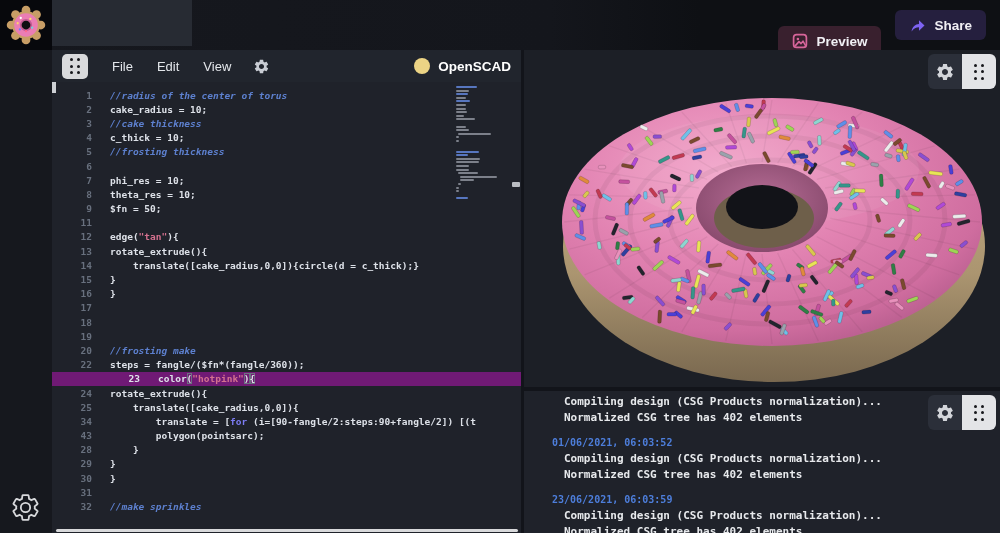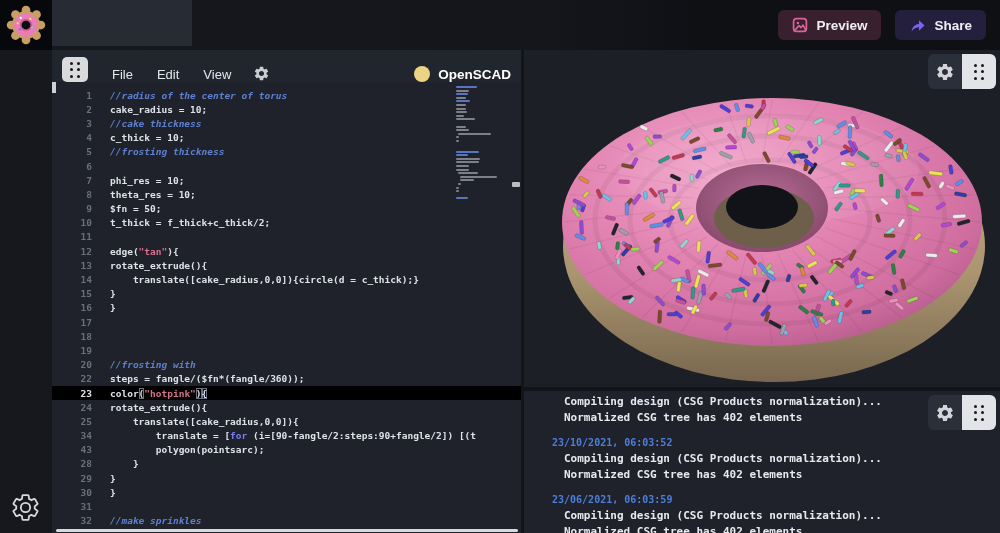--- a/index.html
+++ b/index.html
@@ -7,45 +7,45 @@
          font-family:"Liberation Sans",sans-serif;background:#12141a;}
   
   .header{position:absolute;left:0;top:0;width:1000px;height:50px;
           background:linear-gradient(90deg,#16181e 0%,#14161c 55%,#0e1014 70%,#0e1014 100%);}
   .logo-box{position:absolute;left:0;top:0;width:52px;height:50px;background:#07080c;
             display:flex;align-items:center;justify-content:center;}
   .tab{position:absolute;left:52px;top:0;width:140px;height:46px;background:#272b33;}
   .header-right{position:absolute;right:14px;top:10px;display:flex;gap:14px;}
   .hbtn{height:30px;display:flex;align-items:center;gap:8px;padding:0 14px;border-radius:6px;
         color:#f1eff4;font-size:13.5px;font-weight:bold;cursor:pointer;}
-  .hbtn.preview{background:#39202e;}
+  .hbtn.preview{background:#39202e;margin-top:16px;}
   .hbtn.share{background:#251f3e;}
   
   .rail{position:absolute;left:0;top:50px;width:52px;height:483px;background:#16181e;}
   .rail .gear-bottom{position:absolute;left:10px;bottom:10px;}
   
   .editor{position:absolute;left:52px;top:50px;width:469px;height:483px;background:#1f222a;}
   .menubar{position:absolute;left:0;top:0;right:0;height:32px;background:#21252d;
-           display:flex;align-items:flex-end;padding:0 10px;box-sizing:border-box;}
+           display:flex;align-items:center;padding:0 10px;box-sizing:border-box;}
   .drag-sq{width:26px;height:25px;border-radius:5px;background:#d9dadc;
            display:flex;align-items:center;justify-content:center;flex:none;}
   .dots{display:grid;grid-template-columns:repeat(2,3px);grid-template-rows:repeat(3,3px);gap:3.5px;}
   .dots i{width:3px;height:3px;border-radius:50%;background:#17181c;}
   .menu-label{color:#e4e7eb;font-size:13px;margin-left:24px;cursor:pointer;}
   .menubar-gear{margin-left:22px;display:flex;cursor:pointer;}
   .engine{margin-left:auto;display:flex;align-items:center;gap:8px;}
   .engine .dot{width:16px;height:16px;border-radius:50%;background:#ecd485;}
   .engine .name{color:#fff;font-size:13.5px;font-weight:bold;}
   
   .code{position:absolute;left:0;top:32px;right:0;bottom:0;background:#1f222a;overflow:hidden;
         font-family:"DejaVu Sans Mono",monospace;font-weight:bold;font-size:9.5px;padding-top:6px;}
   .row{height:14.2px;display:flex;align-items:center;white-space:pre;}
   .row .gut{width:40px;flex:none;text-align:right;color:#68707e;font-size:9.5px;}
   .row pre{margin:0 0 0 18px;font:inherit;color:#dde1e8;overflow:hidden;flex:1;}
-  .row.active{background:#000000;}
+  .row.active{background:#701a75;padding-left:48px;}
   .row.active .gut{color:#dfe3ea;}
   .cm{color:#5d80cf;font-style:italic;}
   .st{color:#d4718f;}
   .kw{color:#7b7bf2;}
   .bx{box-shadow:inset 0 0 0 1px #6b7280;}
   .minimap{position:absolute;right:11px;top:4px;width:54px;}
   .mbar{height:2px;border-radius:1px;margin-bottom:1.6px;background:rgba(200,206,216,.55);}
   .mbar.cm{background:rgba(93,128,207,.9);}
   .mgap{height:3.6px;}
   .vlane{position:absolute;right:0;top:0;bottom:0;width:10px;}
@@ -156,31 +156,30 @@
       <div id="code-lines">
           <div class="row"><span class="gut">1</span><pre><span class="cm">//radius of the center of torus</span></pre></div>
           <div class="row"><span class="gut">2</span><pre><span>cake_radius = 10;</span></pre></div>
           <div class="row"><span class="gut">3</span><pre><span class="cm">//cake thickness</span></pre></div>
           <div class="row"><span class="gut">4</span><pre><span>c_thick = 10;</span></pre></div>
           <div class="row"><span class="gut">5</span><pre><span class="cm">//frosting thickness</span></pre></div>
           <div class="row"><span class="gut">6</span></div>
           <div class="row"><span class="gut">7</span><pre><span>phi_res = 10;</span></pre></div>
           <div class="row"><span class="gut">8</span><pre><span>theta_res = 10;</span></pre></div>
           <div class="row"><span class="gut">9</span><pre><span>$fn = 50;</span></pre></div>
-          <div class="row"><span class="gut">10</span><pre><span>t_thick = f_thick+c_thick/2;</span></pre></div>
           <div class="row"><span class="gut">11</span><pre></pre></div>
           <div class="row"><span class="gut">12</span><pre><span>edge(</span><span class="st">"tan"</span><span>){</span></pre></div>
           <div class="row"><span class="gut">13</span><pre><span>rotate_extrude(){</span></pre></div>
           <div class="row"><span class="gut">14</span><pre><span>    translate([cake_radius,0,0]){circle(d = c_thick);}</span></pre></div>
           <div class="row"><span class="gut">15</span><pre><span>}</span></pre></div>
           <div class="row"><span class="gut">16</span><pre><span>}</span></pre></div>
           <div class="row"><span class="gut">17</span><pre></pre></div>
           <div class="row"><span class="gut">18</span><pre></pre></div>
           <div class="row"><span class="gut">19</span></div>
-          <div class="row"><span class="gut">20</span><pre><span class="cm">//frosting with</span></pre></div>
+          <div class="row"><span class="gut">20</span><pre><span class="cm">//frosting make</span></pre></div>
           <div class="row"><span class="gut">22</span><pre><span>steps = fangle/($fn*(fangle/360));</span></pre></div>
           <div class="row active"><span class="gut">23</span><pre><span>color</span><span class="bx">(</span><span class="st">"hotpink"</span><span class="bx">)</span><span class="bx">{</span></pre></div>
           <div class="row"><span class="gut">24</span><pre><span>rotate_extrude(){</span></pre></div>
           <div class="row"><span class="gut">25</span><pre><span>    translate([cake_radius,0,0]){</span></pre></div>
           <div class="row"><span class="gut">34</span><pre><span>        translate = [</span><span class="kw">for</span><span> (i=[90-fangle/2:steps:90+fangle/2]) [(t</span></pre></div>
           <div class="row"><span class="gut">43</span><pre><span>        polygon(pointsarc);</span></pre></div>
           <div class="row"><span class="gut">28</span><pre><span>    }</span></pre></div>
           <div class="row"><span class="gut">29</span><pre><span>}</span></pre></div>
           <div class="row"><span class="gut">30</span><pre><span>}</span></pre></div>
           <div class="row"><span class="gut">31</span><pre></pre></div>
@@ -555,21 +554,21 @@
           </span>
       </div>
     </div>
     <div class="console-inner" id="console-inner">
         <div class="c-entry">
           <div class="c-time">23/06/2021, 06:03:45</div>
           <div class="c-msg">Compiling design (CSG Products normalization)...</div>
           <div class="c-msg">Normalized CSG tree has 402 elements</div>
         </div>
         <div class="c-entry">
-          <div class="c-time">23/10/2021, 06:03:52</div>
+          <div class="c-time">01/06/2021, 06:03:52</div>
           <div class="c-msg">Compiling design (CSG Products normalization)...</div>
           <div class="c-msg">Normalized CSG tree has 402 elements</div>
         </div>
         <div class="c-entry">
           <div class="c-time">23/06/2021, 06:03:59</div>
           <div class="c-msg">Compiling design (CSG Products normalization)...</div>
           <div class="c-msg">Normalized CSG tree has 402 elements</div>
         </div>
       </div>
   </div>

